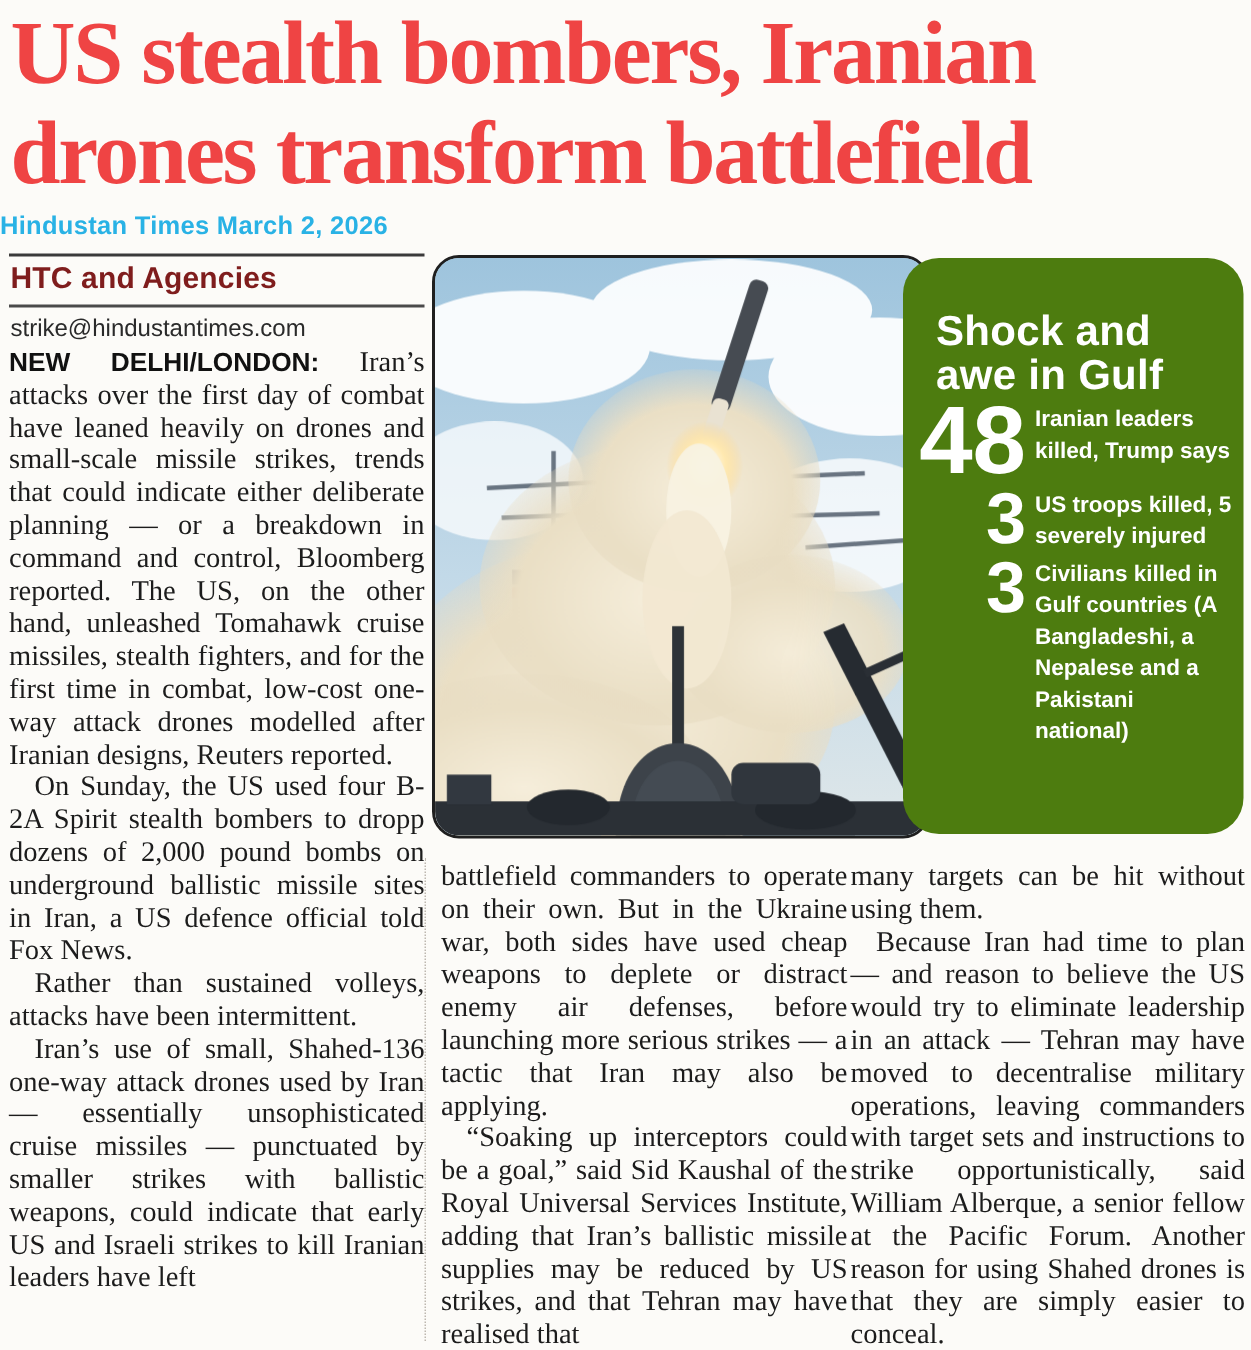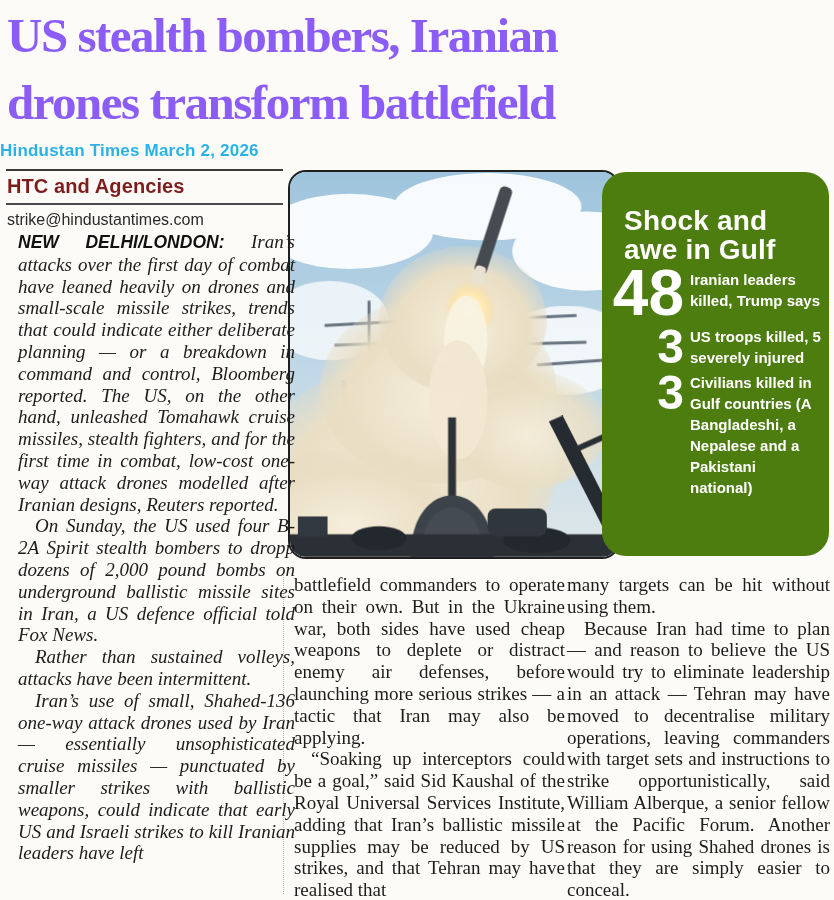--- a/index.html
+++ b/index.html
@@ -4,21 +4,21 @@
 <style>
   html,body { margin:0; padding:0; background:#ffffff; }
   .page {
     position:relative; width:834px; height:900px; overflow:hidden;
     background:#fcfbf8; font-family:"Liberation Serif", serif; color:#1b1b1b;
   }
   
   .headline {
     position:absolute; left:7px; top:2px; width:826px;
     font-family:"Liberation Serif", serif; font-weight:bold;
-    font-size:49px; line-height:67px; letter-spacing:-1.5px; color:#8b5cf6;
+    font-size:60px; line-height:67px; letter-spacing:-1.5px; color:#ef4444;
     white-space:nowrap;
   }
   
   .source-note {
     position:absolute; left:0; top:141px; width:834px; text-align:left;
     font-family:"Liberation Sans", sans-serif; font-weight:bold;
     font-size:17px; color:#29b2e5; letter-spacing:0.2px;
   }
   
   .byline-block { position:absolute; left:6px; top:169px; width:277px; }
@@ -32,21 +32,21 @@
     font-family:"Liberation Sans", sans-serif; font-size:16px;
     color:#2a2a2a; padding:6px 0 0 1px;
   }
   
   .col {
     position:absolute; text-align:justify;
     font-size:19px; line-height:21.8px; color:#1c1c1c;
   }
   .col p { margin:0; }
   .col p.indent { text-indent:17px; }
-  .col1 { left:18px;   top:231px; width:277px; height:666px;font-style:italic; }
+  .col1 { left:6px;   top:231px; width:277px; height:666px; }
   .col2 { left:294px; top:574px; width:271px; height:323px; }
   .col3 { left:567px; top:574px; width:263px; height:323px; }
   .dateline {
     font-family:"Liberation Sans", sans-serif; font-weight:bold;
     font-size:17.5px; color:#111;
   }
   .colrule {
     position:absolute; left:283px; top:572px; height:322px; width:0;
     border-left:1px dotted #bdb8af;
   }

